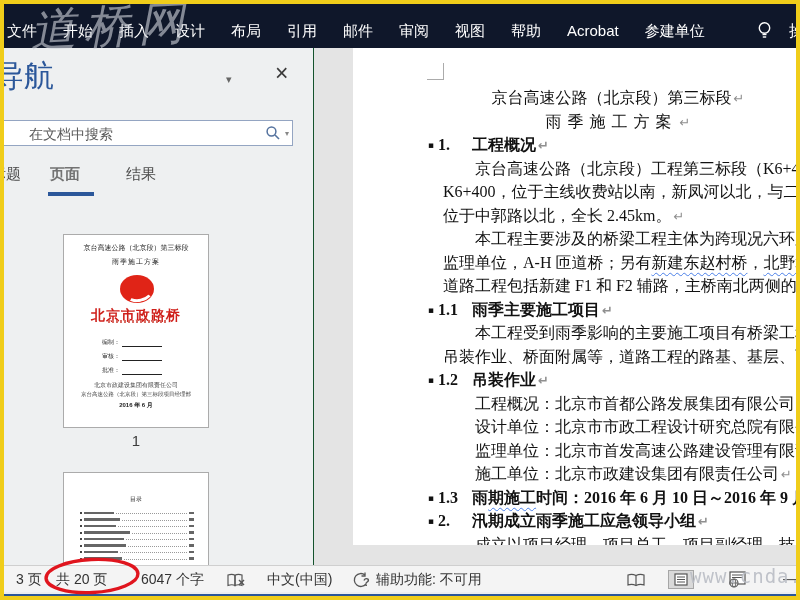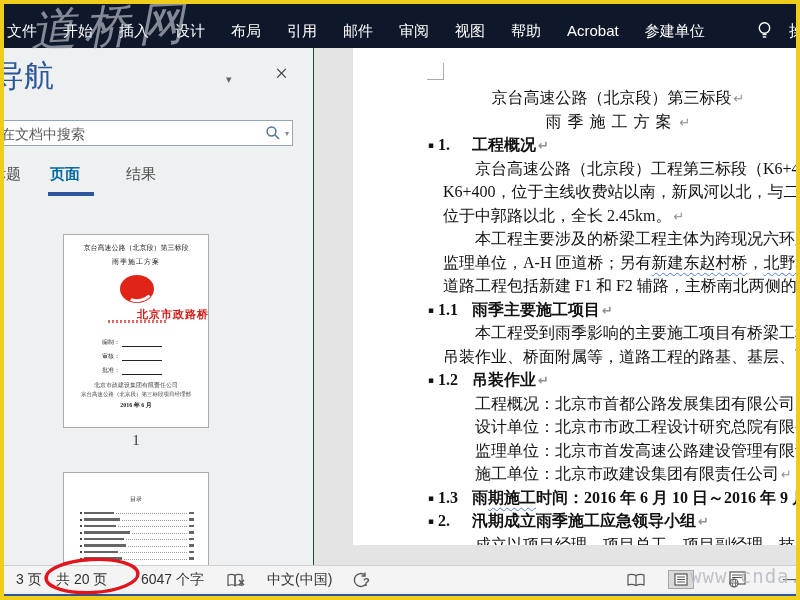--- a/index.html
+++ b/index.html
@@ -15,45 +15,45 @@
   .tellme-partial{position:absolute;left:785px;top:17px;line-height:19px;color:#fff;}
   
   .wm-top{position:absolute;left:26px;top:-8px;font-family:"Liberation Serif","DejaVu Serif",serif;
     font-size:46px;color:rgba(210,213,222,0.60);transform:rotate(-3deg);z-index:9;letter-spacing:8px;font-style:italic;}
   .wm-bottom{position:absolute;left:642px;top:561px;font-size:19px;color:rgba(185,189,196,0.9);
     letter-spacing:1px;z-index:9;font-family:"DejaVu Sans Mono","Liberation Mono",monospace;padding-left:44px;}
   .red-circle{position:absolute;left:36px;top:549px;z-index:10;pointer-events:none;}
   .bottom-line{position:absolute;left:0;bottom:0;width:100%;height:2px;background:#2b579a;z-index:8;}
   
   .nav-pane{position:absolute;left:0;top:44px;width:309px;height:517px;background:#eef0f1;
-    border-right:6px solid #14532d;overflow:hidden;box-sizing:content-box;font-family:Liberation Serif, serif;}
+    border-right:6px solid #14532d;overflow:hidden;box-sizing:content-box;}
   .nav-title{position:absolute;left:-10px;top:8px;font-size:30px;color:#2b579a;white-space:nowrap;}
   .nav-caret{position:absolute;left:222px;top:25px;font-size:11px;color:#666;}
   .nav-close{position:absolute;left:271px;top:14px;font-size:23px;color:#3a3a3a;line-height:1;}
   .search-box{position:absolute;left:-8px;top:72px;width:297px;height:26px;background:#fff;
     border:1px solid #94a5c2;box-sizing:border-box;}
-  .search-ph{position:absolute;left:4px;top:5px;font-size:14px;color:#5a5a5a;white-space:nowrap;}
+  .search-ph{position:absolute;left:4px;top:5px;font-size:14px;color:#5a5a5a;white-space:nowrap;padding-left:28px;}
   .search-mag{position:absolute;left:268px;top:4px;}
   .search-caret{position:absolute;left:288px;top:8px;font-size:8px;color:#888;}
   .ntab{position:absolute;top:117px;font-size:15px;color:#4a4a4a;white-space:nowrap;}
-  .ntab.active{color:#0369a1;font-weight:bold;}
+  .ntab.active{color:#737373;font-weight:bold;}
   .ntab-underline{position:absolute;left:44px;top:144px;width:46px;height:4px;background:#2b579a;}
   
   .thumb{position:absolute;left:59px;width:146px;background:#fff;border:1px solid #ababab;box-sizing:border-box;}
   .thumb1{top:186px;height:194px;}
   .thumb2{top:424px;height:140px;}
   .thumb-label{position:absolute;left:59px;top:384px;width:146px;text-align:center;
     font-size:15px;color:#3c3c3c;}
   .t-c{position:absolute;left:0;width:100%;text-align:center;color:#222;white-space:nowrap;}
   .t-title1{top:8px;font-size:7px;}
   .t-title2{top:22px;font-size:7px;letter-spacing:1px;}
   .t-logo{position:absolute;left:56px;top:40px;width:34px;height:28px;background:#e02417;border-radius:50%;}
   .t-logo::after{content:"";position:absolute;left:5px;top:7px;width:22px;height:14px;
     border:3px solid transparent;border-bottom-color:#fff;border-radius:50%;transform:rotate(-12deg);}
-  .t-logotext{top:72px;font-size:11px;font-weight:bold;color:#cf1f1a;letter-spacing:1px;margin-left:37px;}
+  .t-logotext{top:72px;font-size:14px;font-weight:bold;color:#cf1f1a;letter-spacing:1px;}
   .t-logosub{position:absolute;left:44px;top:85px;width:58px;height:3px;
     background:repeating-linear-gradient(90deg,#d96a62 0 2px,transparent 2px 4px);}
   .t-field{position:absolute;left:38px;height:10px;font-size:6px;color:#333;display:flex;align-items:flex-end;}
   .t-field .fline{display:inline-block;width:40px;height:7px;border-bottom:1px solid #222;margin-left:2px;}
   .t-f1{top:102px;} .t-f2{top:116px;} .t-f3{top:130px;}
   .t-footer1{top:146px;font-size:6px;color:#444;}
   .t-footer2{top:156px;font-size:5.5px;color:#444;}
   .t-footer3{top:166px;font-size:6px;color:#222;font-weight:bold;}
   .t-toc-head{top:22px;font-size:6px;color:#333;}
   .tocrow{position:absolute;left:16px;width:114px;height:4px;display:flex;align-items:center;}
@@ -263,20 +263,21 @@
       </svg>
     </span>
     <span class="sb sb-lang">中文(中国)</span>
     <span class="sb sb-access-icon">
       <svg width="20" height="17" viewBox="0 0 20 17">
         <path d="M14 3 A6.5 6.5 0 1 0 15 12" fill="none" stroke="#555" stroke-width="1.3"></path>
         <path d="M14 0.5 L14 4 L10.5 4" fill="none" stroke="#555" stroke-width="1.3"></path>
         <text x="12" y="14" font-size="11" fill="#555" font-weight="bold">?</text>
       </svg>
     </span>
+    <span class="sb sb-access">辅助功能: 不可用</span>
 
     <span class="sb sb-view v-read">
       <svg width="20" height="16" viewBox="0 0 20 16">
         <path d="M2 3 Q6 1.5 10 3.5 Q14 1.5 18 3 L18 13 Q14 11.5 10 13.5 Q6 11.5 2 13 Z" fill="none" stroke="#555" stroke-width="1.2"></path>
         <line x1="10" y1="3.5" x2="10" y2="13.5" stroke="#555" stroke-width="1.2"></line>
       </svg>
     </span>
     <span class="sb sb-view v-print">
       <svg width="14" height="13" viewBox="0 0 14 13">
         <rect x="1" y="1" width="12" height="11" fill="#fff" stroke="#555" stroke-width="1.2"></rect>

